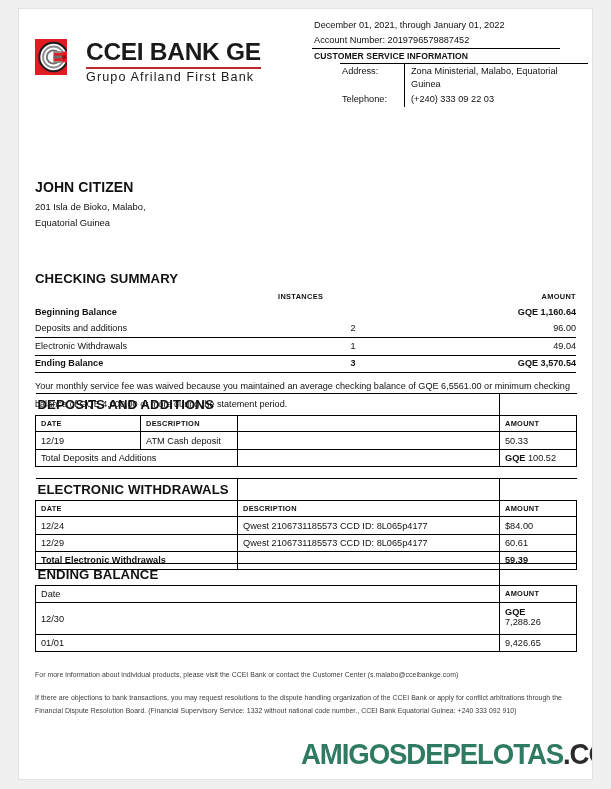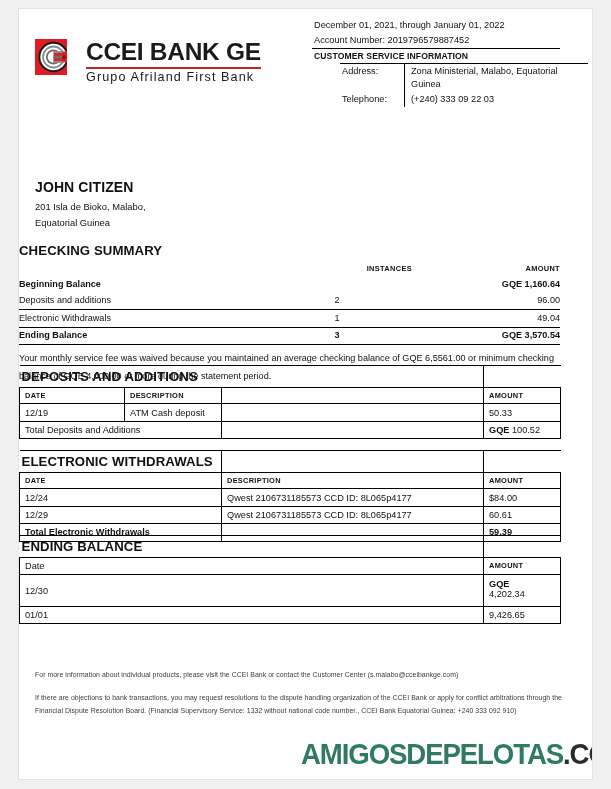--- a/index.html
+++ b/index.html
@@ -116,21 +116,21 @@
     position: absolute;
     left: 16px;
     top: 166px;
     font-size: 9.4px;
     line-height: 1.72;
     color: #111;
   }
   .addressee .nm { font-weight: bold; font-size: 14px; letter-spacing: 0.1px; }
 
   
-  .section-wrap { position: absolute; left: 0; width: 541px; }
+  .section-wrap { position: absolute; left: 16px; width: 541px; margin-top: 28px; }
 
   .sec-title {
     font-weight: bold;
     font-size: 13.2px;
     color: #111;
     letter-spacing: 0.1px;
   }
 
   
   .sum {
@@ -141,21 +141,21 @@
     margin-top: 6px;
   }
   .sum th {
     font-size: 7.4px;
     font-weight: bold;
     letter-spacing: 0.35px;
     padding: 0 0 3px 0;
     color: #111;
   }
   .sum th.c-lbl { text-align: left; }
-  .sum th.c-inst { text-align: right; width: 150px; }
+  .sum th.c-inst { text-align: left; width: 150px; }
   .sum th.c-amt { text-align: right; width: 148px; }
   .sum td {
     padding: 2.6px 0 2.6px 0;
     line-height: 1.25;
   }
   .sum td.c-inst { text-align: center; }
   .sum td.c-amt { text-align: right; }
   .sum tr.b td { font-weight: bold; }
   .sum tr.rule-top td { border-top: 1px solid #000; }
   .sum tr.rule-top-thick td { border-top: 1.5px solid #000; }
@@ -410,21 +410,21 @@
         <tr class="hdr-band">
           <td class="cap">ENDING BALANCE</td>
           <td class="sidecell"></td>
         </tr>
         <tr>
           <td>Date</td>
           <th>AMOUNT</th>
         </tr>
         <tr class="tall">
           <td style="vertical-align:middle">12/30</td>
-          <td class="amt"><b>GQE</b><br><span>4,202.34</span></td>
+          <td class="amt"><b>GQE</b><br><span>7,288.26</span></td>
         </tr>
         <tr>
           <td>01/01</td>
           <td class="amt">9,426.65</td>
         </tr>
       </tbody>
     </table>
   </div>
 
   <div class="footer">

